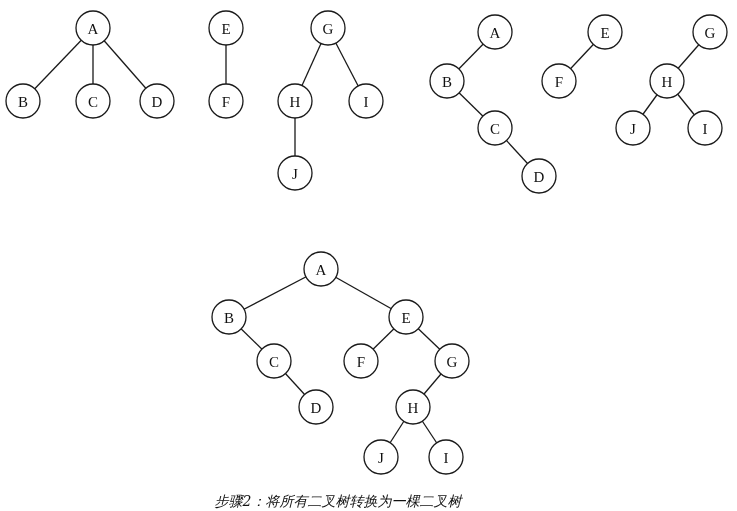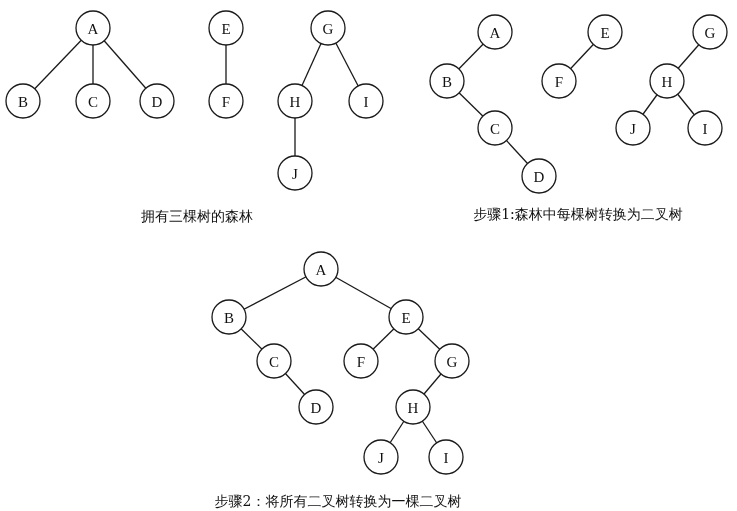--- a/index.html
+++ b/index.html
@@ -160,16 +160,14 @@
           <circle cx="381" cy="457" r="17" class="node-circle"></circle>
           <text x="381" y="458" class="node-label">J</text>
         </g>
         <g>
           <circle cx="446" cy="457" r="17" class="node-circle"></circle>
           <text x="446" y="458" class="node-label">I</text>
         </g>
       </g>
     </svg>
 
-  <div class="caption" id="cap-forest" style="left: 197px; top: 217px; transform: translate(-50%, -50%);">拥有三棵树的森林</div>
-  <div class="caption" id="cap-step1" style="left: 578px; top: 215px; transform: translate(-50%, -50%);">步骤1:森林中每棵树转换为二叉树</div>
-  <div class="caption" id="cap-step2" style="left: 338px; top: 502px; transform: translate(-50%, -50%);">步骤2：将所有二叉树转换为一棵二叉树</div>
+  <div class="caption" id="cap-step2" style="left: 338px; top: 502px; transform: translate(-50%, -50%); font-style: italic;">步骤2：将所有二叉树转换为一棵二叉树</div>
 </div>
 
 </body></html>

